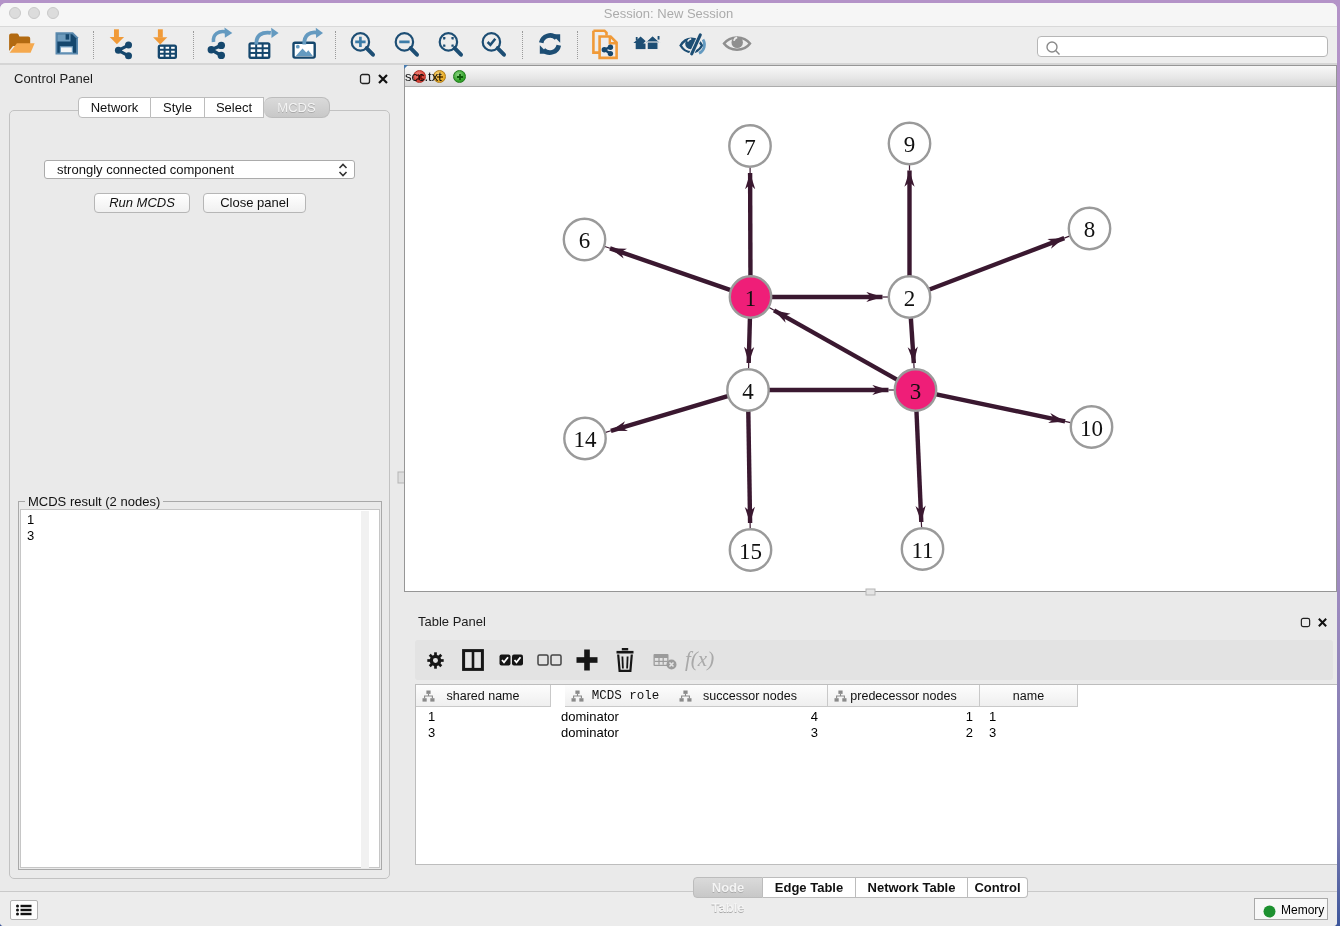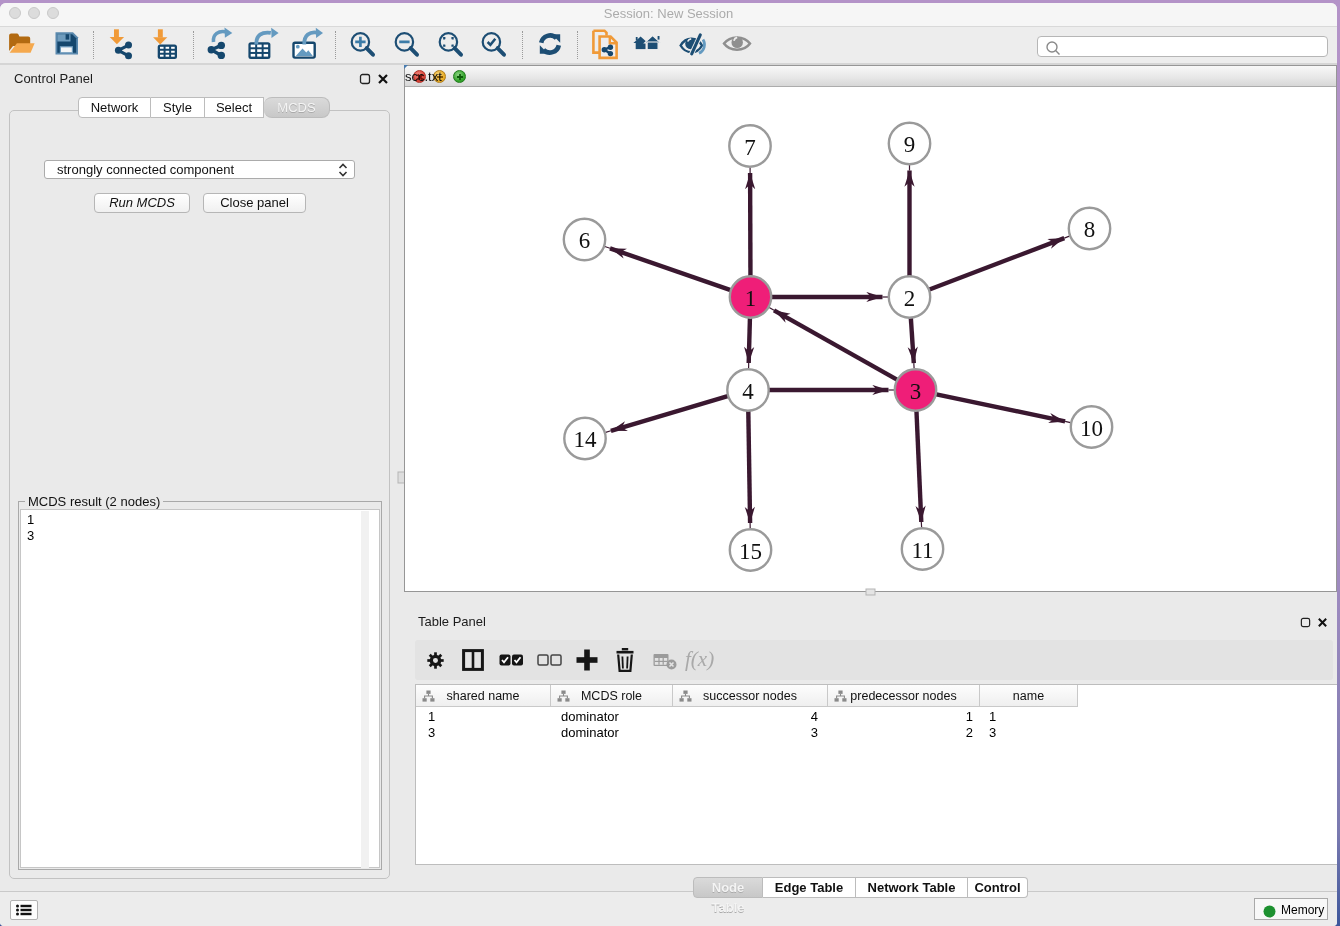--- a/index.html
+++ b/index.html
@@ -372,21 +372,21 @@
 <div style="position:absolute;left:270px;top:7px;font-family:'Liberation Serif',serif;font-style:italic;font-size:21px;color:#a9a9a9;">f(x)</div>
         </div>
       <div id="tp-table">
         <div id="thead">
             <div class="th" style="left:0px;width:135px;"><svg width="13" height="12" viewBox="0 0 13 12" style="position:absolute;left:6px;top:5px">
                 <rect x="4.4" y="0.5" width="4.2" height="3.4" fill="#8a8a8a"></rect>
                 <path d="M6.5,3.9 L6.5,6 M2.6,8.3 L2.6,6 L10.4,6 L10.4,8.3" fill="none" stroke="#8a8a8a" stroke-width="1.1"></path>
                 <rect x="0.5" y="8.2" width="4.2" height="3.4" fill="#8a8a8a"></rect>
                 <rect x="8.3" y="8.2" width="4.2" height="3.4" fill="#8a8a8a"></rect>
               </svg>shared name</div>
-            <div class="th" style="left:135px;width:122px;"><svg width="13" height="12" viewBox="0 0 13 12" style="position:absolute;left:6px;top:5px">
+            <div class="th" style="left:149px;width:122px;font-family:Liberation Mono, monospace;"><svg width="13" height="12" viewBox="0 0 13 12" style="position:absolute;left:6px;top:5px">
                 <rect x="4.4" y="0.5" width="4.2" height="3.4" fill="#8a8a8a"></rect>
                 <path d="M6.5,3.9 L6.5,6 M2.6,8.3 L2.6,6 L10.4,6 L10.4,8.3" fill="none" stroke="#8a8a8a" stroke-width="1.1"></path>
                 <rect x="0.5" y="8.2" width="4.2" height="3.4" fill="#8a8a8a"></rect>
                 <rect x="8.3" y="8.2" width="4.2" height="3.4" fill="#8a8a8a"></rect>
               </svg>MCDS role</div>
             <div class="th" style="left:257px;width:155px;"><svg width="13" height="12" viewBox="0 0 13 12" style="position:absolute;left:6px;top:5px">
                 <rect x="4.4" y="0.5" width="4.2" height="3.4" fill="#8a8a8a"></rect>
                 <path d="M6.5,3.9 L6.5,6 M2.6,8.3 L2.6,6 L10.4,6 L10.4,8.3" fill="none" stroke="#8a8a8a" stroke-width="1.1"></path>
                 <rect x="0.5" y="8.2" width="4.2" height="3.4" fill="#8a8a8a"></rect>
                 <rect x="8.3" y="8.2" width="4.2" height="3.4" fill="#8a8a8a"></rect>

